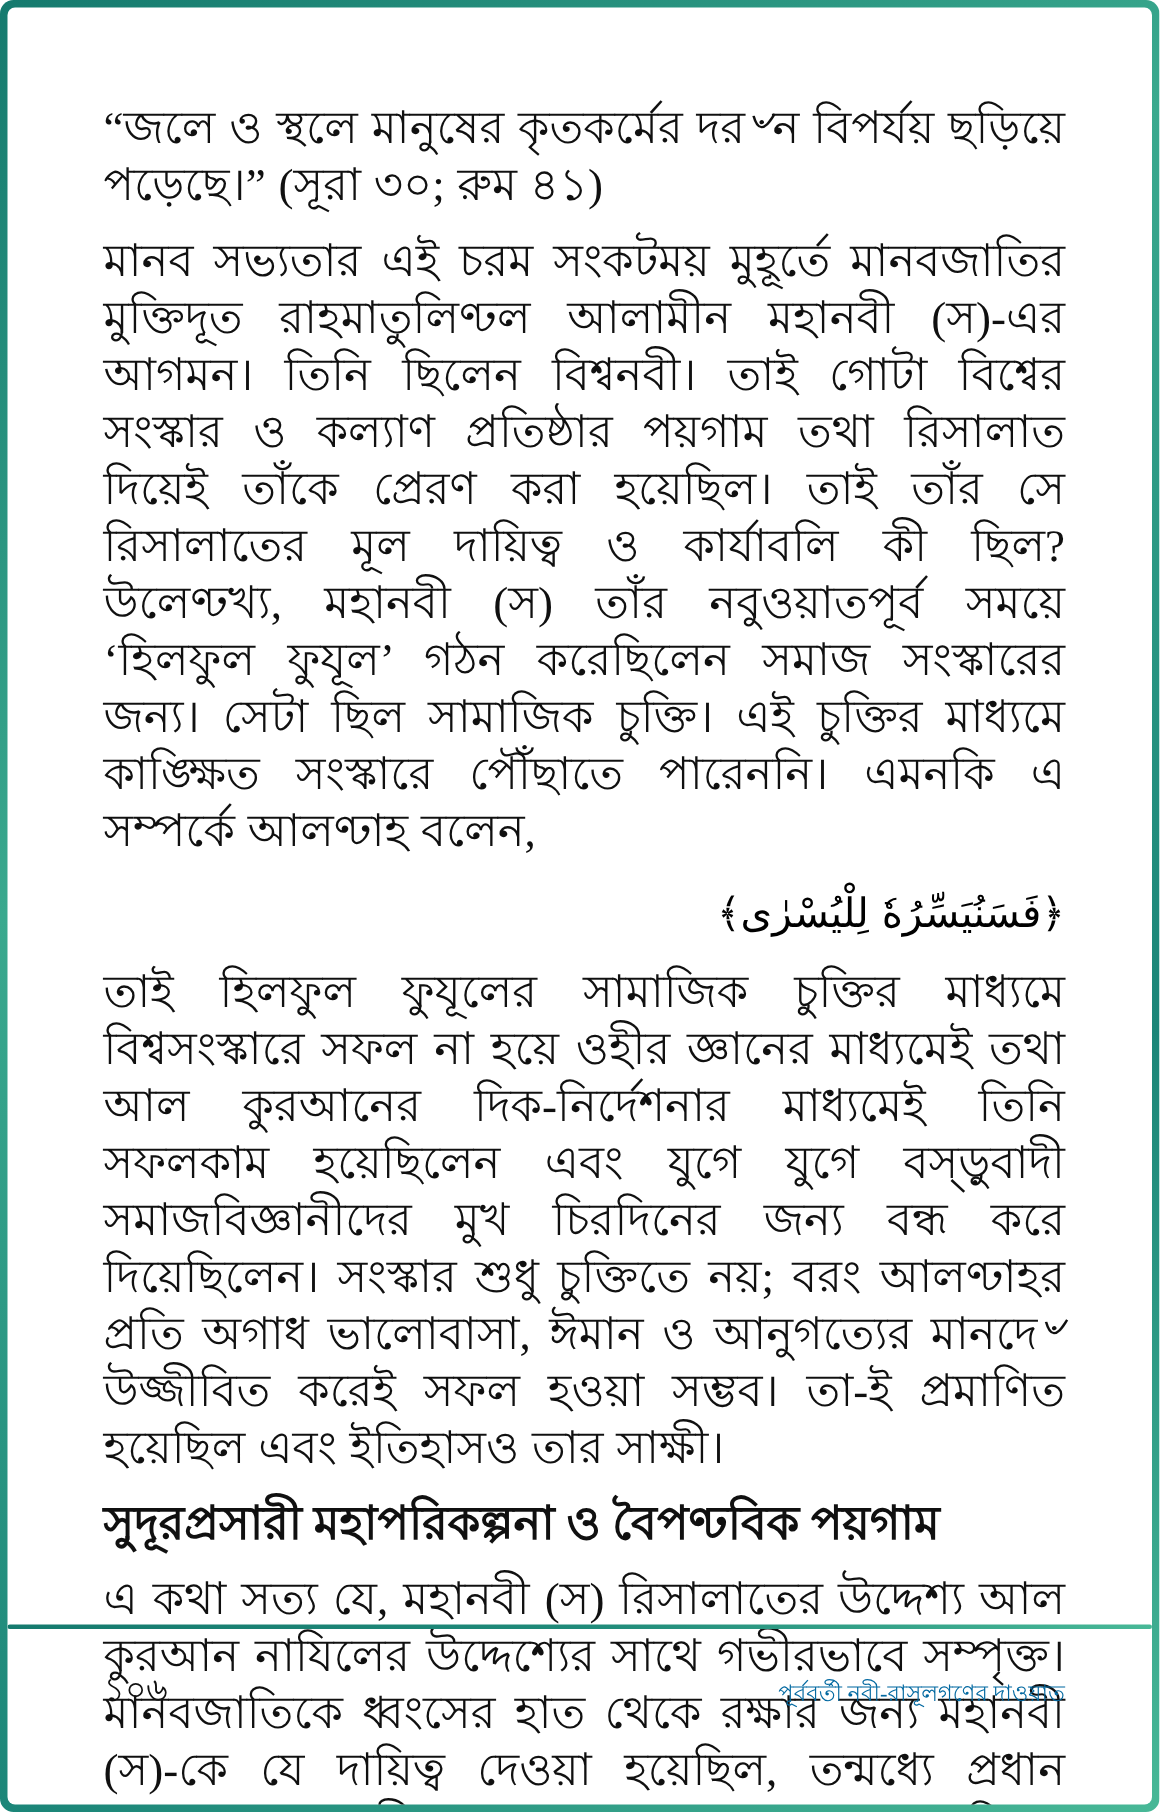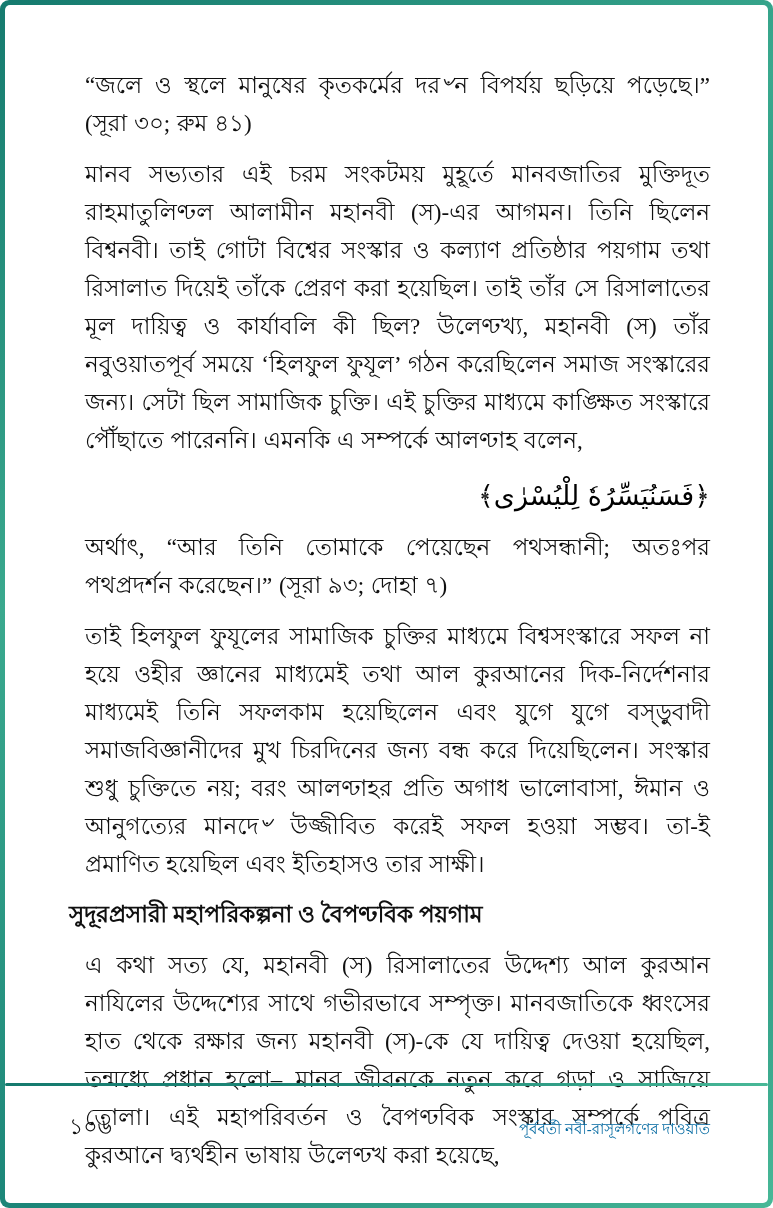--- a/index.html
+++ b/index.html
@@ -23,37 +23,37 @@
     overflow: hidden;
   }
   .content {
     position: absolute;
     top: 62px;
     left: 64px;
     right: 58px;
     color: #101010;
   }
   .para {
-    font-size: 23px;
+    font-size: 30px;
     line-height: 38px;
     text-align: justify;
-    margin: 0 0 13px 16px;
+    margin: 0 0 13px 0;
     word-spacing: 1px;
   }
   .arabic {
     direction: rtl;
     text-align: right;
     font-family: "DejaVu Sans", sans-serif;
     font-size: 27px;
     line-height: 46px;
     margin: 2px 0 10px 0;
     color: #000;
   }
   .heading {
-    font-size: 23px;
+    font-size: 31px;
     line-height: 36px;
     font-weight: bold;
     margin: 6px 0 14px 0;
     text-align: left;
   }
   .footer {
     position: absolute;
     left: 0;
     right: 0;
     bottom: 76px;
@@ -86,21 +86,20 @@
 <div class="page">
   <div class="page-inner">
 
     <main class="content">
       <p class="para">“জলে ও স্থলে মানুষের কৃতকর্মের দর৺ন বিপর্যয় ছড়িয়ে পড়েছে।” (সূরা ৩০; রুম ৪১)</p>
 
       <p class="para">মানব সভ্যতার এই চরম সংকটময় মুহূর্তে মানবজাতির মুক্তিদূত রাহমাতুলিণ্ঢল আলামীন মহানবী (স)-এর আগমন। তিনি ছিলেন বিশ্বনবী। তাই গোটা বিশ্বের সংস্কার ও কল্যাণ প্রতিষ্ঠার পয়গাম তথা রিসালাত দিয়েই তাঁকে প্রেরণ করা হয়েছিল। তাই তাঁর সে রিসালাতের মূল দায়িত্ব ও কার্যাবলি কী ছিল? উলেণ্ঢখ্য, মহানবী (স) তাঁর নবুওয়াতপূর্ব সময়ে ‘হিলফুল ফুযূল’ গঠন করেছিলেন সমাজ সংস্কারের জন্য। সেটা ছিল সামাজিক চুক্তি। এই চুক্তির মাধ্যমে কাঙ্ক্ষিত সংস্কারে পৌঁছাতে পারেননি। এমনকি এ সম্পর্কে আলণ্ঢাহ বলেন,</p>
 
       <div class="arabic" dir="rtl">﴿فَسَنُيَسِّرُهٗ لِلْيُسْرٰى﴾</div>
 
-      <p class="para">অর্থাৎ, “আর তিনি তোমাকে পেয়েছেন পথসন্ধানী; অতঃপর পথপ্রদর্শন করেছেন।” (সূরা ৯৩; দোহা ৭)</p>
 
       <p class="para">তাই হিলফুল ফুযূলের সামাজিক চুক্তির মাধ্যমে বিশ্বসংস্কারে সফল না হয়ে ওহীর জ্ঞানের মাধ্যমেই তথা আল কুরআনের দিক-নির্দেশনার মাধ্যমেই তিনি সফলকাম হয়েছিলেন এবং যুগে যুগে বস্ড়ুবাদী সমাজবিজ্ঞানীদের মুখ চিরদিনের জন্য বন্ধ করে দিয়েছিলেন। সংস্কার শুধু চুক্তিতে নয়; বরং আলণ্ঢাহর প্রতি অগাধ ভালোবাসা, ঈমান ও আনুগত্যের মানদে৺ উজ্জীবিত করেই সফল হওয়া সম্ভব। তা-ই প্রমাণিত হয়েছিল এবং ইতিহাসও তার সাক্ষী।</p>
 
 
       <h2 class="heading">সুদূরপ্রসারী মহাপরিকল্পনা ও বৈপণ্ঢবিক পয়গাম</h2>
 
       <p class="para">এ কথা সত্য যে, মহানবী (স) রিসালাতের উদ্দেশ্য আল কুরআন নাযিলের উদ্দেশ্যের সাথে গভীরভাবে সম্পৃক্ত। মানবজাতিকে ধ্বংসের হাত থেকে রক্ষার জন্য মহানবী (স)-কে যে দায়িত্ব দেওয়া হয়েছিল, তন্মধ্যে প্রধান হলো– মানব জীবনকে নতুন করে গড়া ও সাজিয়ে তোলা। এই মহাপরিবর্তন ও বৈপণ্ঢবিক সংস্কার সম্পর্কে পবিত্র কুরআনে দ্ব্যর্থহীন ভাষায় উলেণ্ঢখ করা হয়েছে,</p>
     </main>
 
     <footer class="footer">

